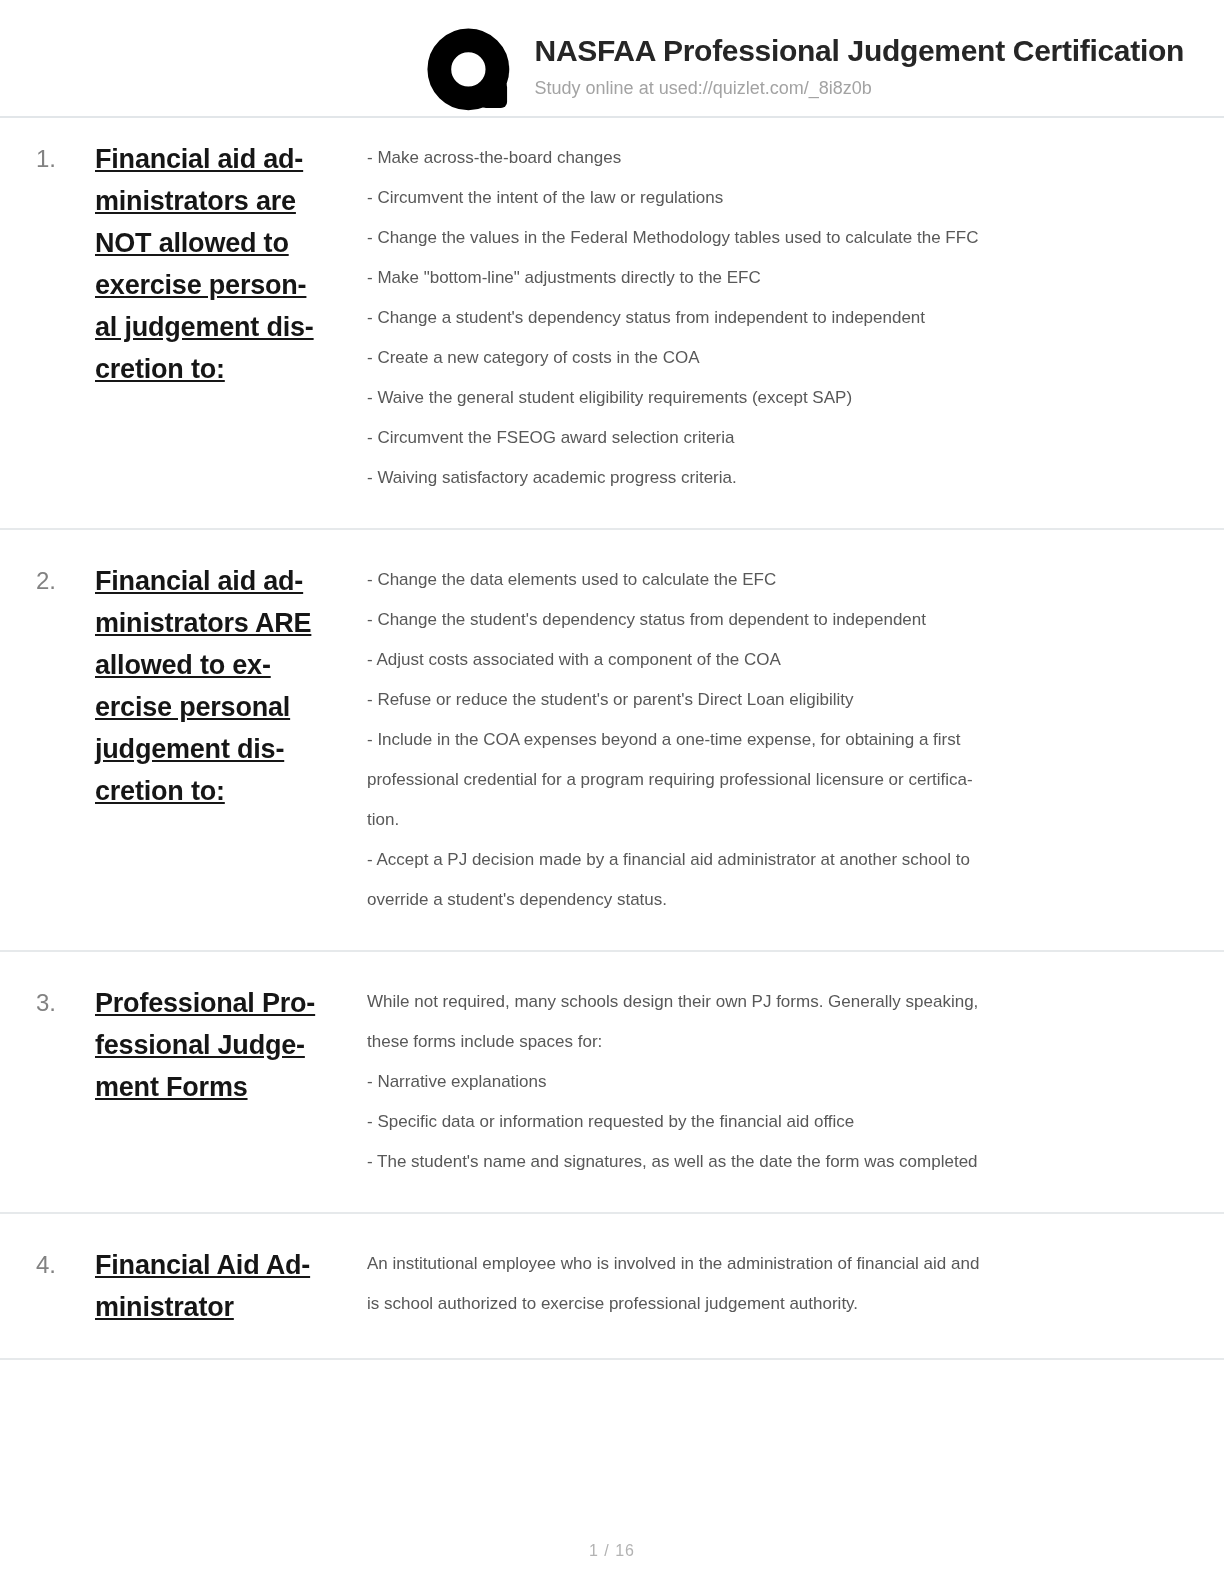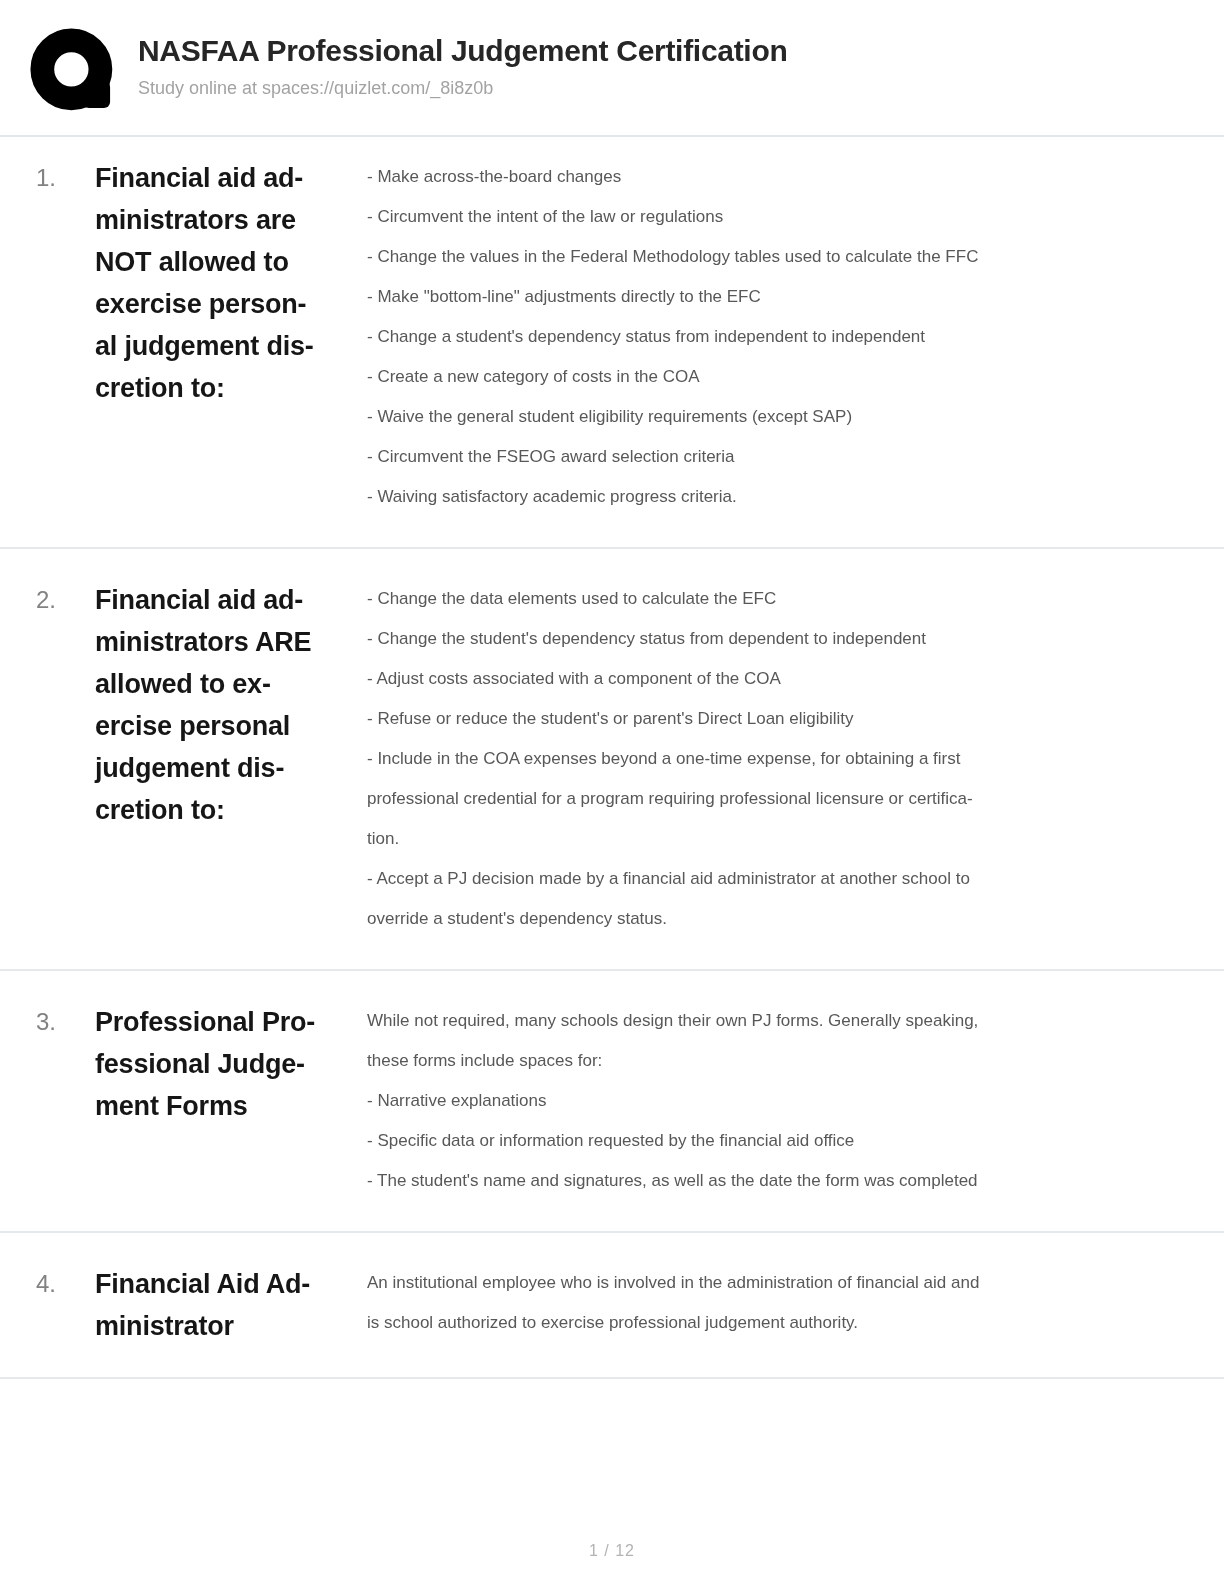--- a/index.html
+++ b/index.html
@@ -13,22 +13,23 @@
     width: 1224px;
     height: 1584px;
     background: #ffffff;
     overflow: hidden;
   }
   
   .header {
     display: flex;
     align-items: flex-start;
     gap: 20px;
-    padding: 28px 40px 19px 30px;
+    padding: 28px 40px 0 30px;
     border-bottom: 2px solid #e2e6e9;
+    justify-content: flex-end;
   }
   .logo {
     flex: 0 0 88px;
     width: 88px;
     height: 88px;
   }
   .logo svg { display: block; width: 88px; height: 88px; }
   .header-text { padding-top: 6px; }
   .title {
     margin: 0 0 10px 0;
@@ -60,20 +61,21 @@
   }
   .card-term {
     box-sizing: border-box;
     flex: 0 0 268px;
     font-size: 27px;
     line-height: 42px;
     font-weight: bold;
     color: #161616;
     white-space: pre-line;
     letter-spacing: -0.2px;
+    text-decoration: underline;
   }
   .card-def {
     flex: 1 1 auto;
     padding-left: 4px;
     font-size: 17px;
     line-height: 40px;
     color: #585858;
     white-space: pre-line;
   }
   
@@ -97,21 +99,21 @@
 
   <header class="header">
     <div class="logo">
       <svg viewBox="0 0 100 100" xmlns="http://www.w3.org/2000/svg" aria-hidden="true">
         <circle cx="47" cy="47" r="33" fill="none" stroke="#000000" stroke-width="27"></circle>
         <rect x="60" y="60" width="31" height="31" rx="7" fill="#000000"></rect>
       </svg>
     </div>
     <div class="header-text">
       <h1 class="title">NASFAA Professional Judgement Certification</h1>
-      <div class="subtitle">Study online at spaces://quizlet.com/_8i8z0b</div>
+      <div class="subtitle">Study online at used://quizlet.com/_8i8z0b</div>
     </div>
   </header>
 
   <main>
 
     <section class="card">
       <div class="card-num">1.</div>
       <div class="card-term">Financial aid ad-
 ministrators are
 NOT allowed to
@@ -170,16 +172,16 @@
 
     <section class="card">
       
       
       
     </section>
 
   </main>
 
   <footer class="footer">
-    <span class="page-number">1 / 12</span>
+    <span class="page-number">1 / 16</span>
   </footer>
 
 </div>
 
 </body></html>

